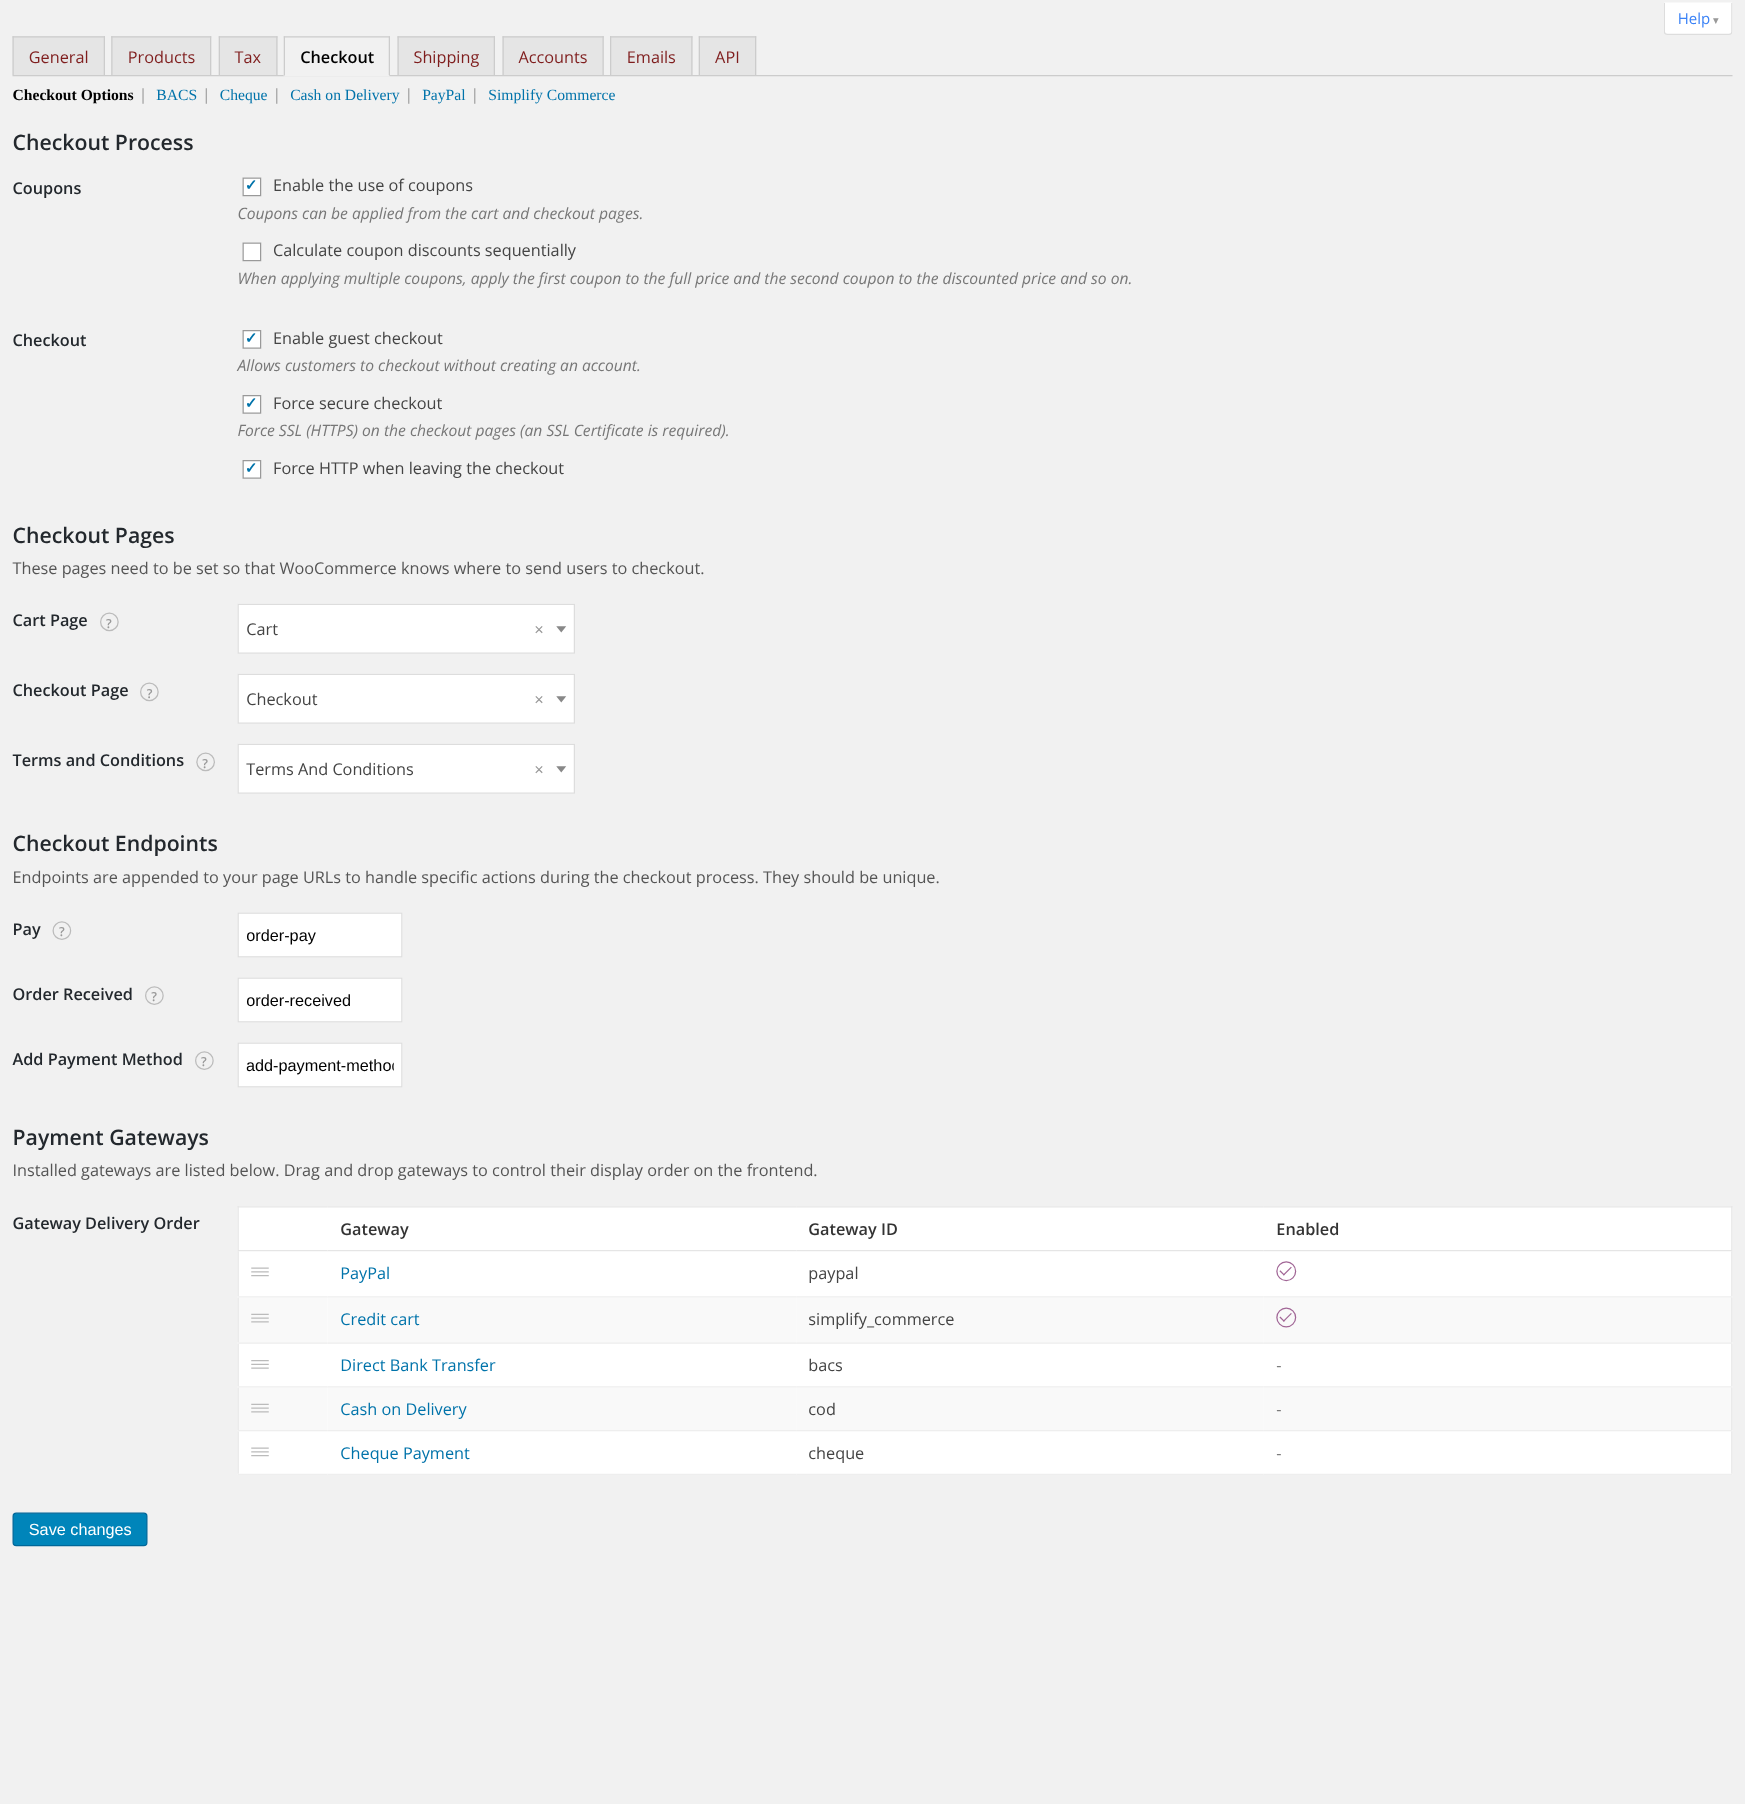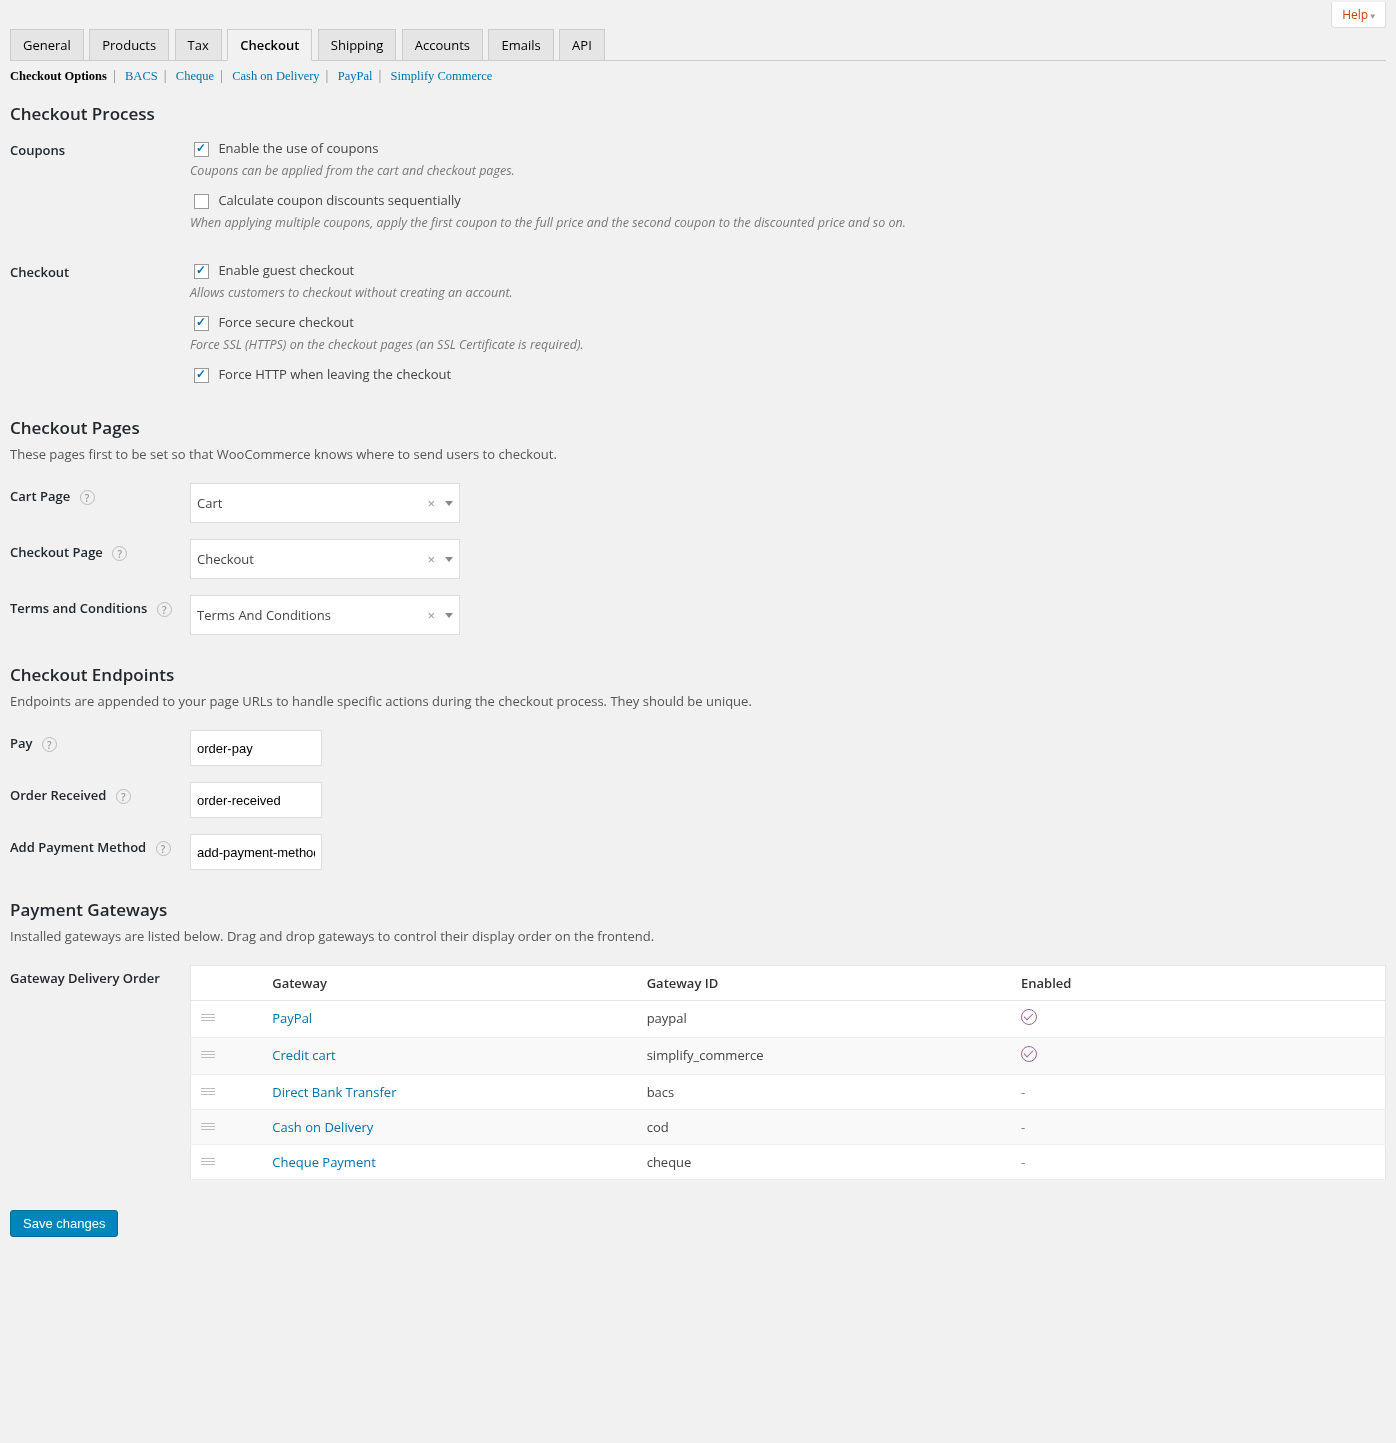--- a/index.html
+++ b/index.html
@@ -11,39 +11,39 @@
     background: #f1f1f1;
     padding: 0 0 30px 0;
   }
   .wrap { padding: 0 10px 10px 10px; }
   .help-bar { text-align: right; padding: 2px 10px 0 0;}
   .help-btn {
     display: inline-block;
     border: 1px solid #ddd;
     border-top: none;
     background: #fff;
-    color: #c2410c;
+    color: #3b82f6;
     font-size: 12px;
     padding: 4px 10px;
     border-radius: 0 0 3px 3px;
     cursor: pointer;
   }
   .help-btn::after { content: " ▾"; font-size: 9px; color:#999; }
 
   .nav-tabs {
     border-bottom: 1px solid #ccc;
     padding: 0;
     margin: 0 0 6px 0;
   }
   .nav-tab {
     display: inline-block;
     background: #e5e5e5;
     border: 1px solid #ccc;
     border-bottom: none;
-    color: #000000;
+    color: #7f1d1d;
     padding: 6px 12px;
     margin-right: 2px;
     font-size: 13px;
     cursor: pointer;
     position: relative;
     top: 1px;
   }
   .nav-tab.active {
     background: #f1f1f1;
     border-bottom: 1px solid #f1f1f1;
@@ -249,21 +249,21 @@
         <label class="cb-label">
           <input type="checkbox" class="wc-check" checked="" style="">
           <span>Force HTTP when leaving the checkout</span>
         </label>
       </td>
     </tr>
   </tbody>
     </table>
 
   <h2 class="section-title">Checkout Pages</h2>
-  <p class="section-desc">These pages first to be set so that WooCommerce knows where to send users to checkout.</p>
+  <p class="section-desc">These pages need to be set so that WooCommerce knows where to send users to checkout.</p>
 
   <table class="form-table">
     <tbody>
         <tr>
       <th>
         <span>Cart Page</span>
         <span class="help-tip"></span>
       </th>
       <td>
         <div class="select2">

